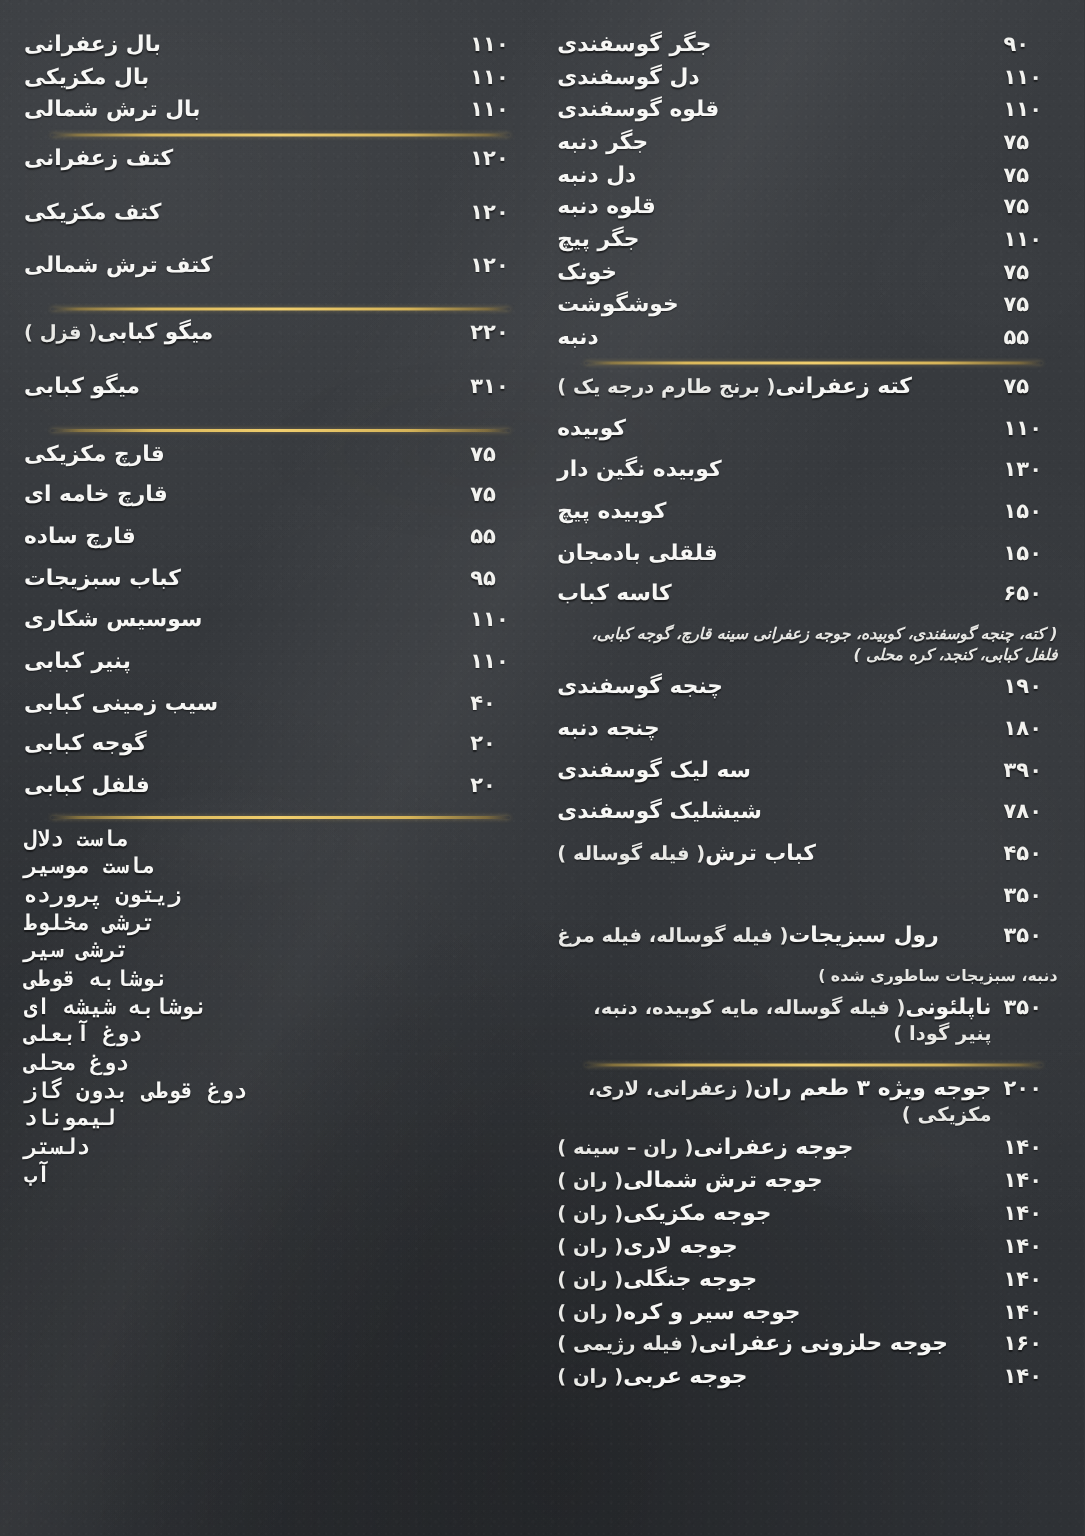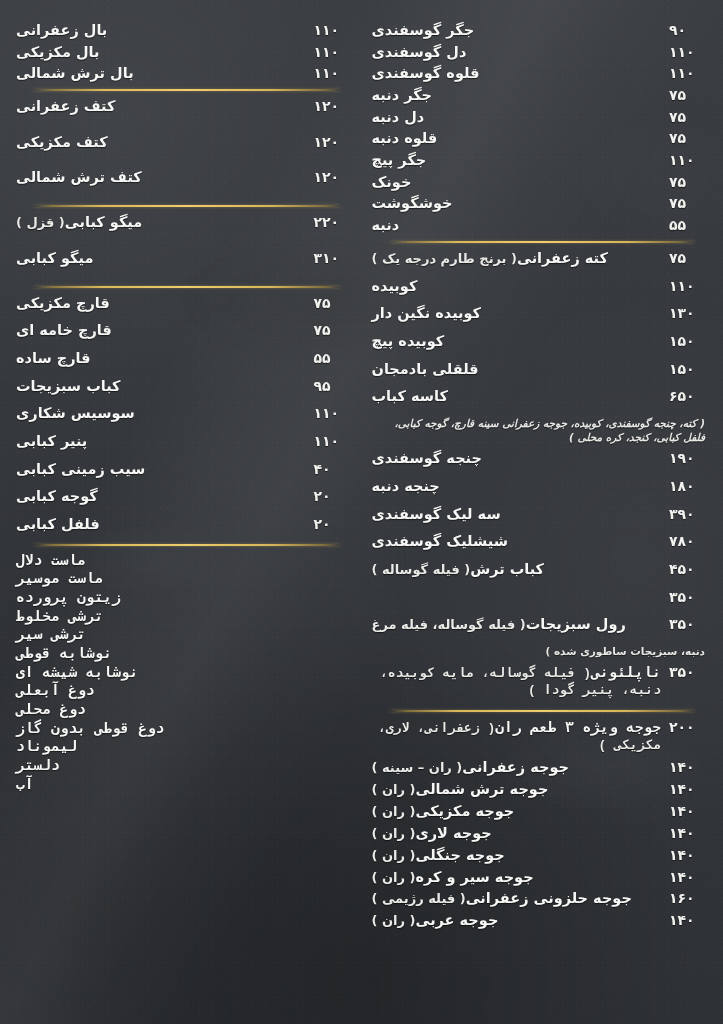--- a/index.html
+++ b/index.html
@@ -150,21 +150,21 @@
     border-radius: 2px;
   }
 
   .row.pad-sm  { margin-bottom: 5px; }
   .row.pad-md  { margin-bottom: 11px; }
   .row.pad-lg  { margin-bottom: 19px; }
   .row.pad-xs  { margin-bottom: 2px; }
 
   .nameonly { justify-content: flex-end; font-family: Liberation Mono, monospace; }
 
-  .inline-row .name { flex: 1 1 auto; white-space: normal; text-align: right; font-family: Liberation Mono, monospace; }
+  .inline-row .name { flex: 1 1 auto; white-space: normal; text-align: right; }
 </style>
 </head>
 <body>
 
 <div id="menu-page">
   <div id="grain"></div>
   <div id="smudge"></div>
 
   <div class="columns">
 

